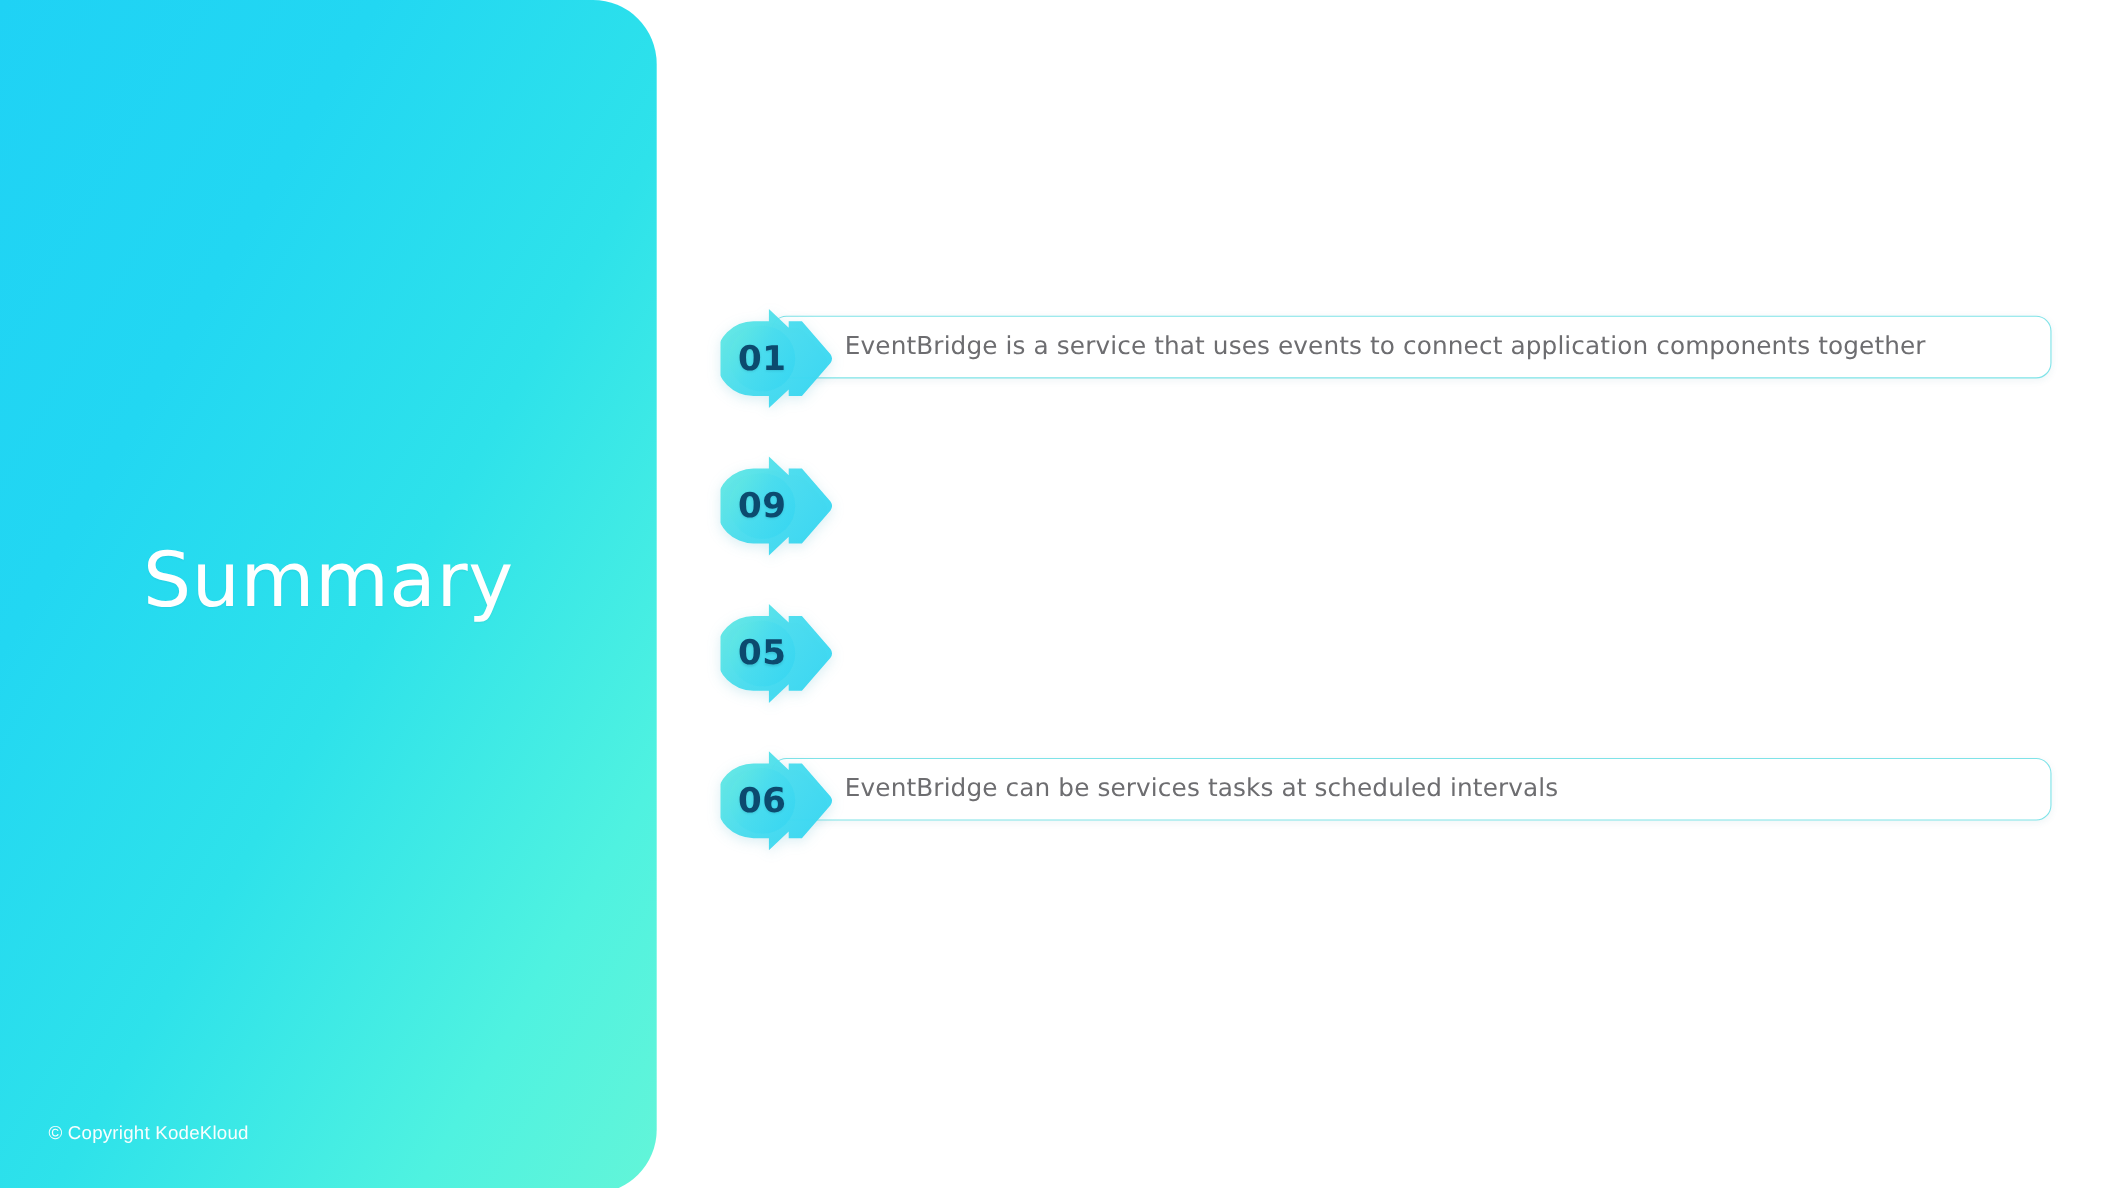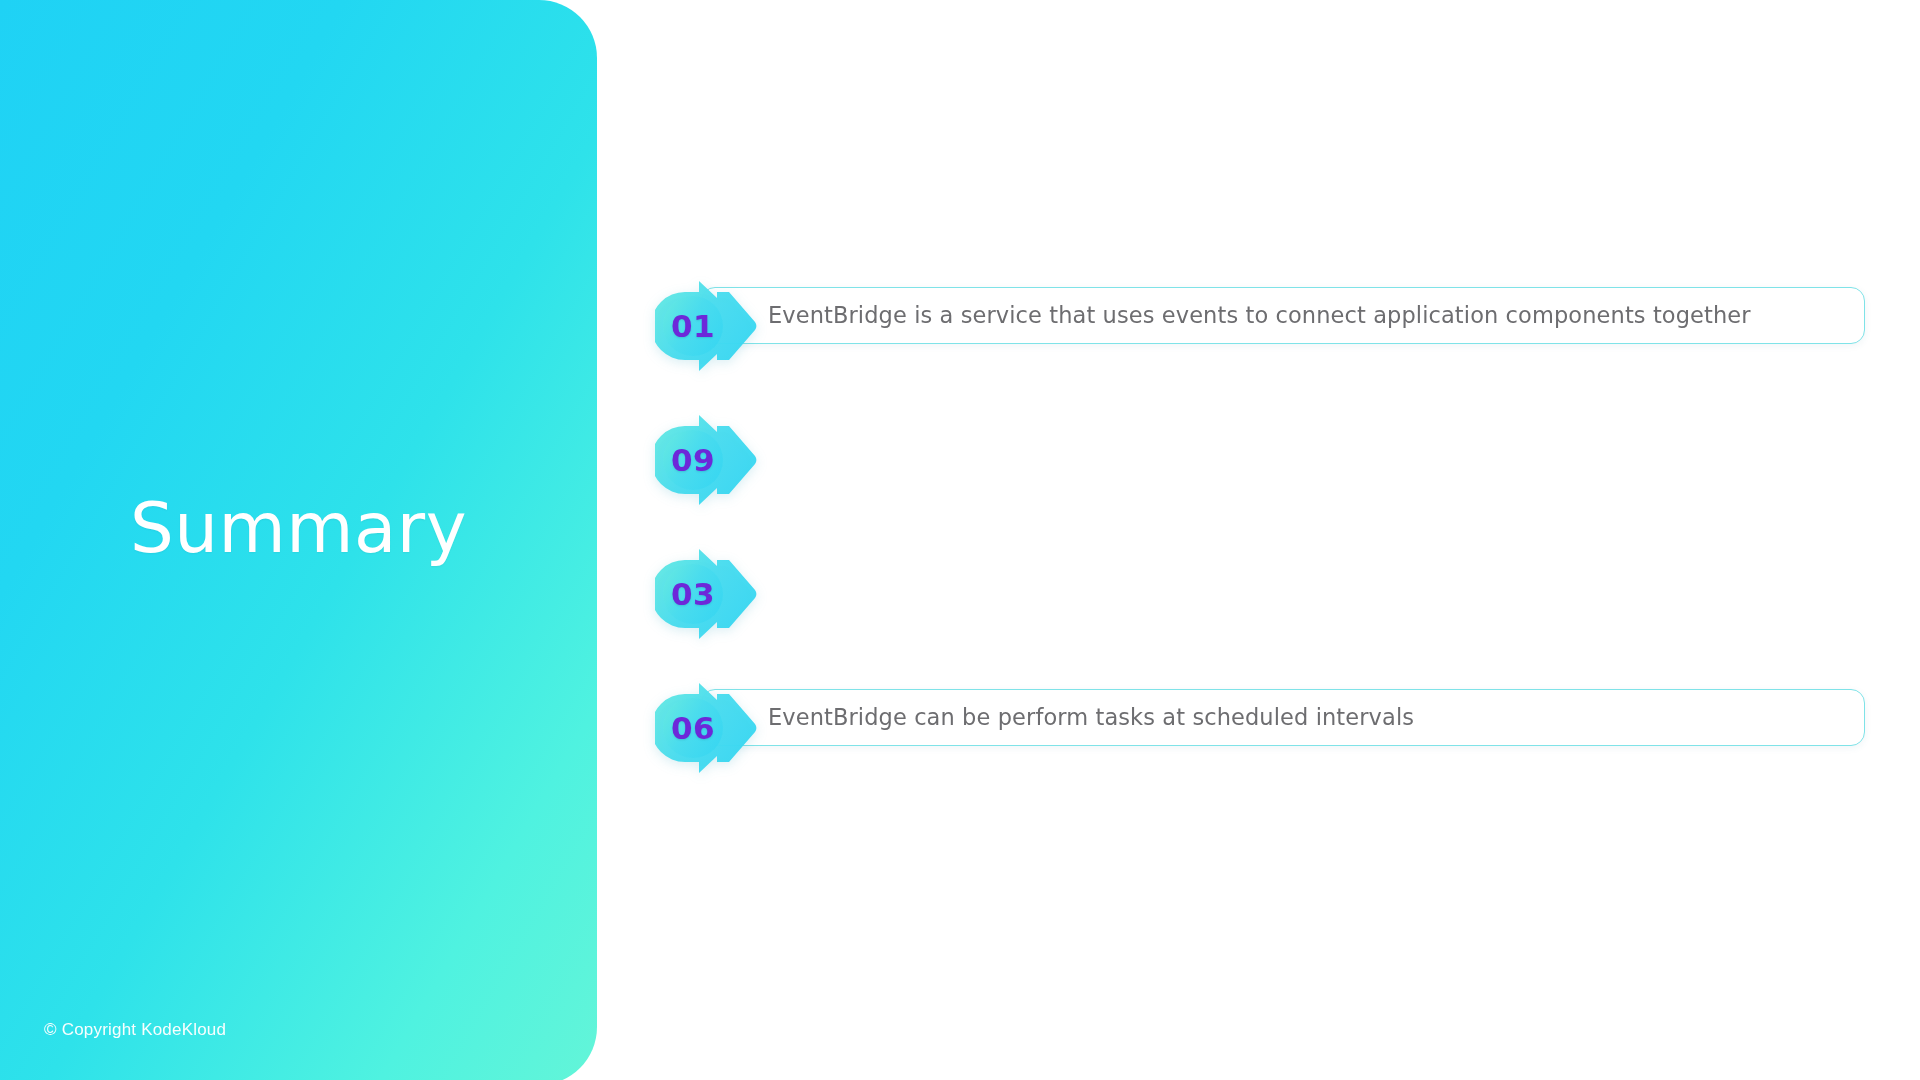--- a/index.html
+++ b/index.html
@@ -122,21 +122,21 @@
 
   .badge-number {
     position: absolute;
     left: 0;
     top: 0;
     width: 76px;
     height: 96px;
     display: flex;
     align-items: center;
     justify-content: center;
-    color: #6d28d9;
+    color: #0c4a6e;
     font-size: 31px;
     font-weight: 700;
     letter-spacing: 0.5px;
     font-family: "DejaVu Sans", sans-serif;
     text-shadow: 0 1px 2px rgba(20,110,130,0.22);
     z-index: 5;
     pointer-events: none;
   }
 </style>
 </head>
@@ -198,26 +198,26 @@
               <stop offset="0%" stop-color="#63e8e2"></stop>
               <stop offset="45%" stop-color="#49dcee"></stop>
               <stop offset="100%" stop-color="#36d6f2"></stop>
             </linearGradient>
           </defs>
           <path d="M44 3 L44 14 L30 14 A28 28 0 0 0 30 82 L44 82 L44 93 L62 76
                    L62 82 L74 82 L100 52 A7 7 0 0 0 100 44 L74 14 L62 14 L62 20 Z" fill="url(#bg3)" opacity="0.97"></path>
           <circle cx="38" cy="48" r="30" fill="url(#bg3)" opacity="0.85"></circle>
         </svg>
       </div>
-      <div class="badge-number">03</div>
+      <div class="badge-number">05</div>
     </div>
 
     <div class="item-row">
       <div class="item-card">
-        <span class="item-text">EventBridge can be perform tasks at scheduled intervals</span>
+        <span class="item-text">EventBridge can be services tasks at scheduled intervals</span>
       </div>
       <div class="badge">
         <svg viewBox="0 0 108 96" xmlns="http://www.w3.org/2000/svg">
           <defs>
             <linearGradient id="bg4" x1="0%" y1="20%" x2="100%" y2="80%">
               <stop offset="0%" stop-color="#63e8e2"></stop>
               <stop offset="45%" stop-color="#49dcee"></stop>
               <stop offset="100%" stop-color="#36d6f2"></stop>
             </linearGradient>
           </defs>

